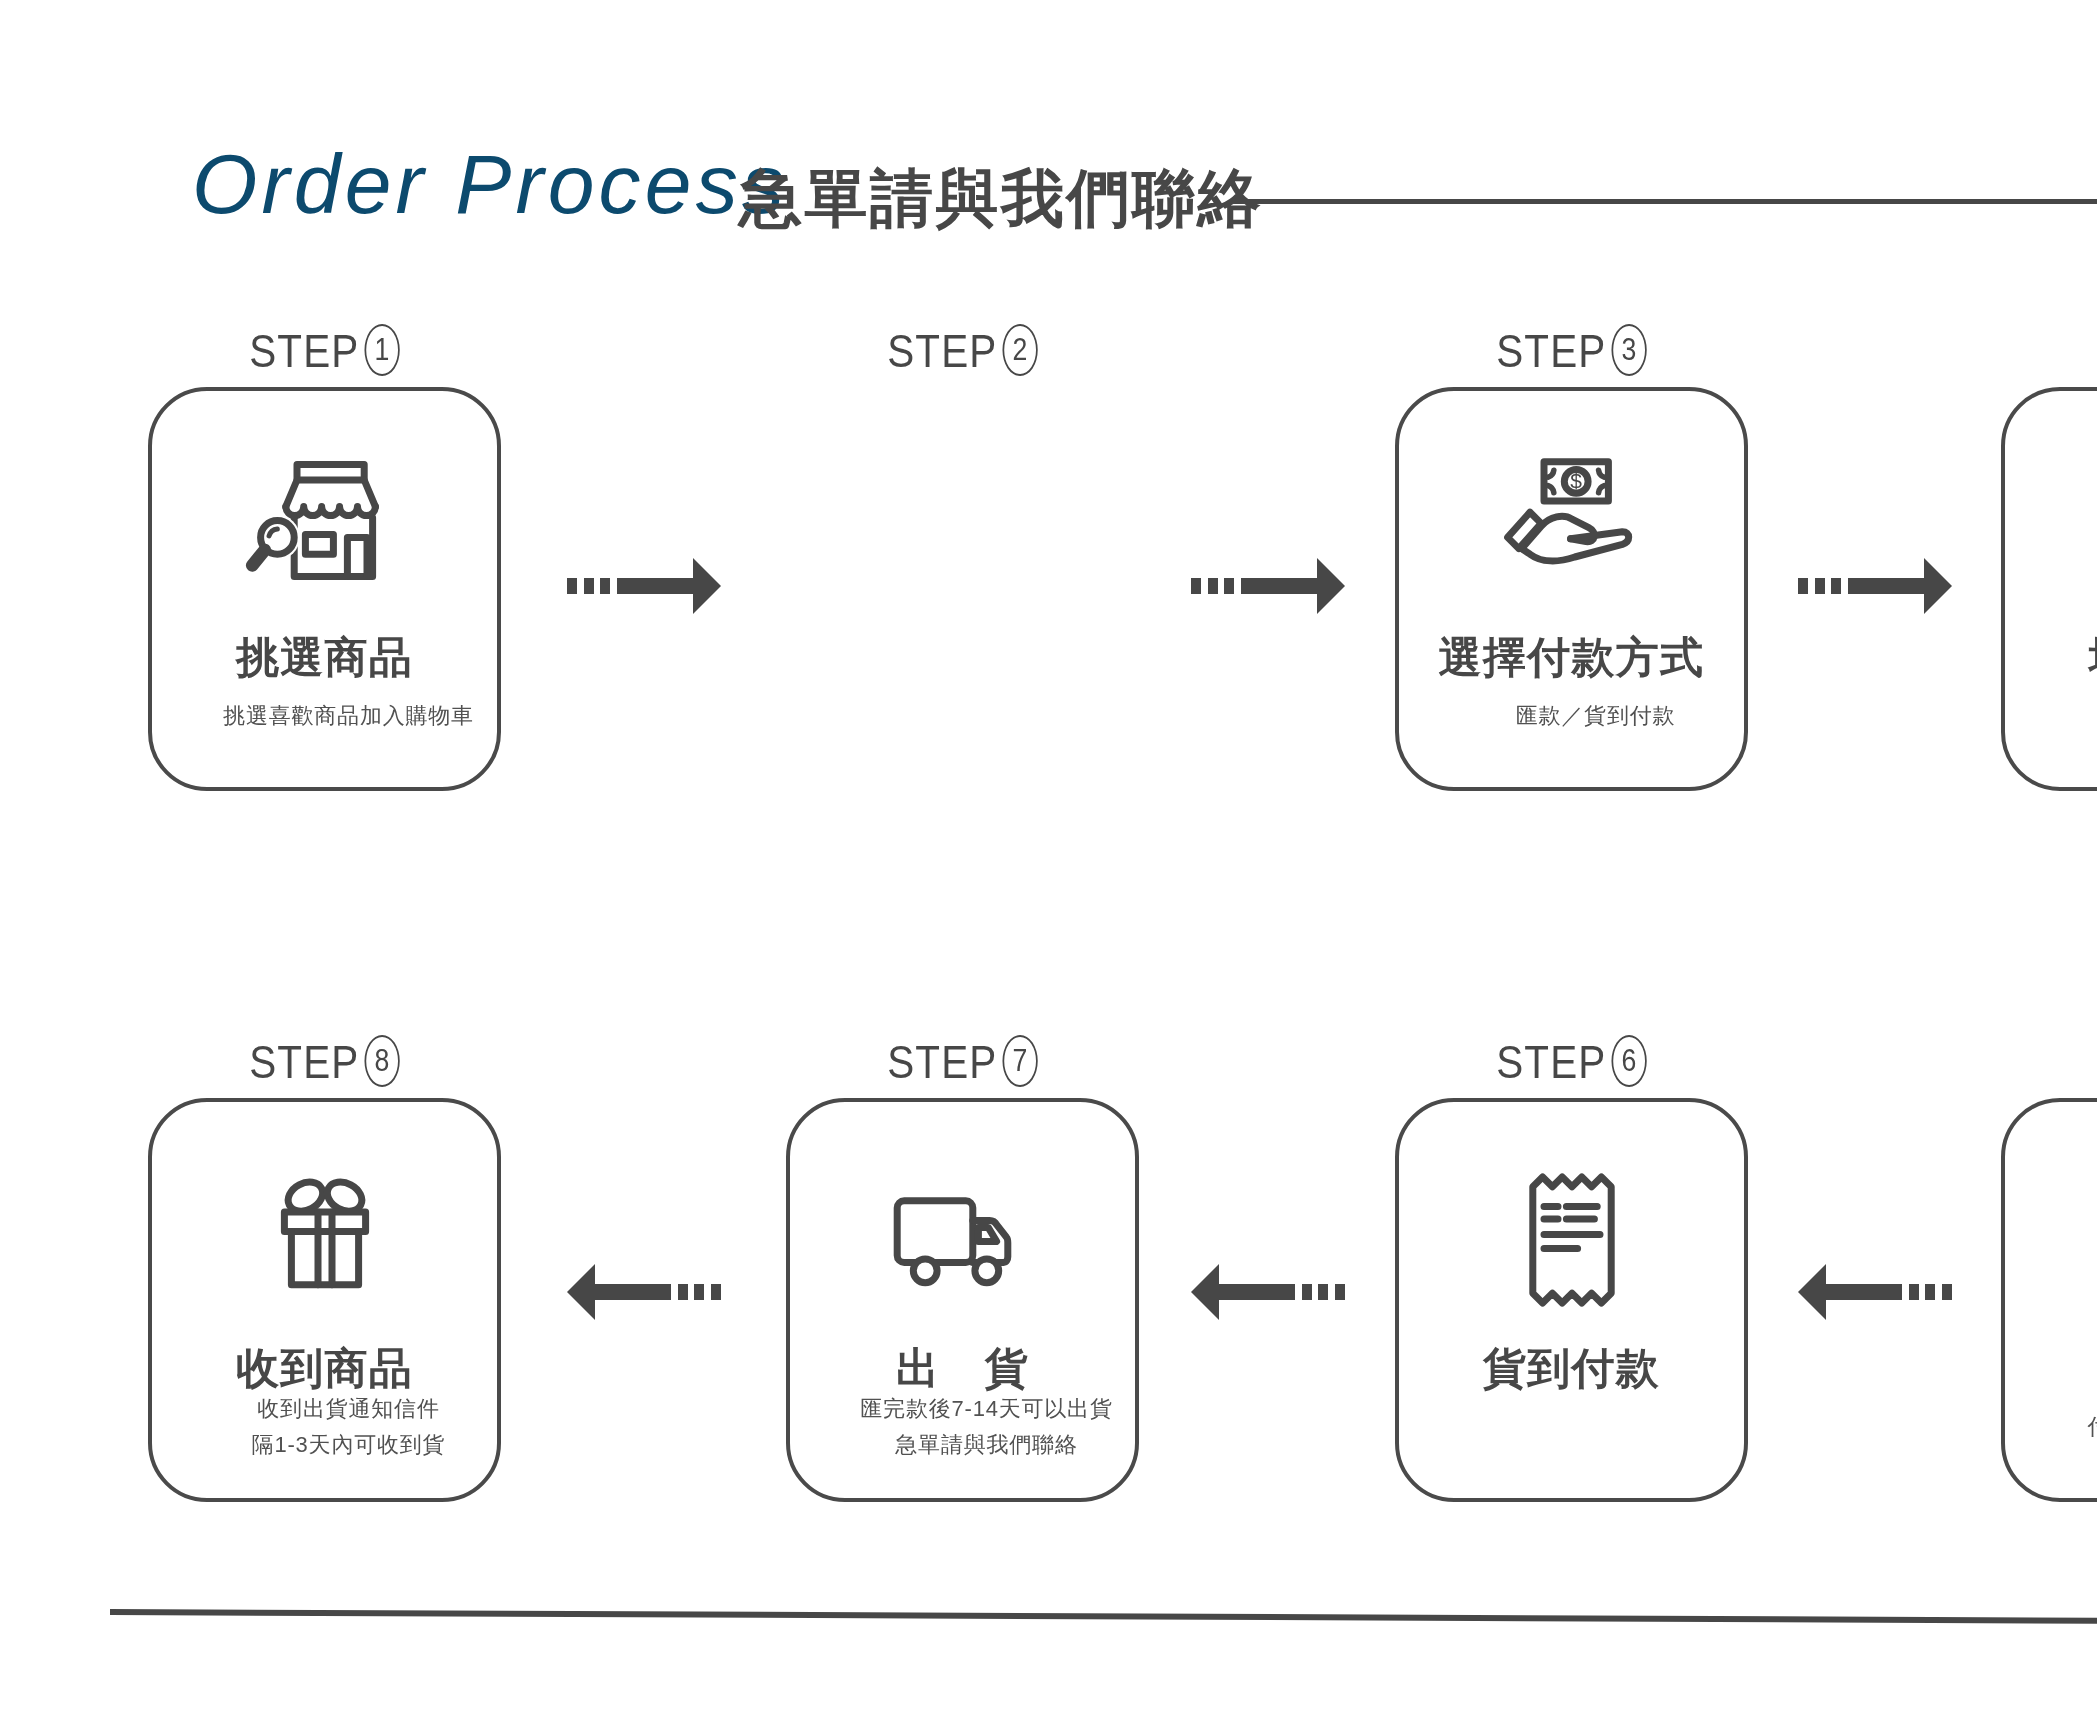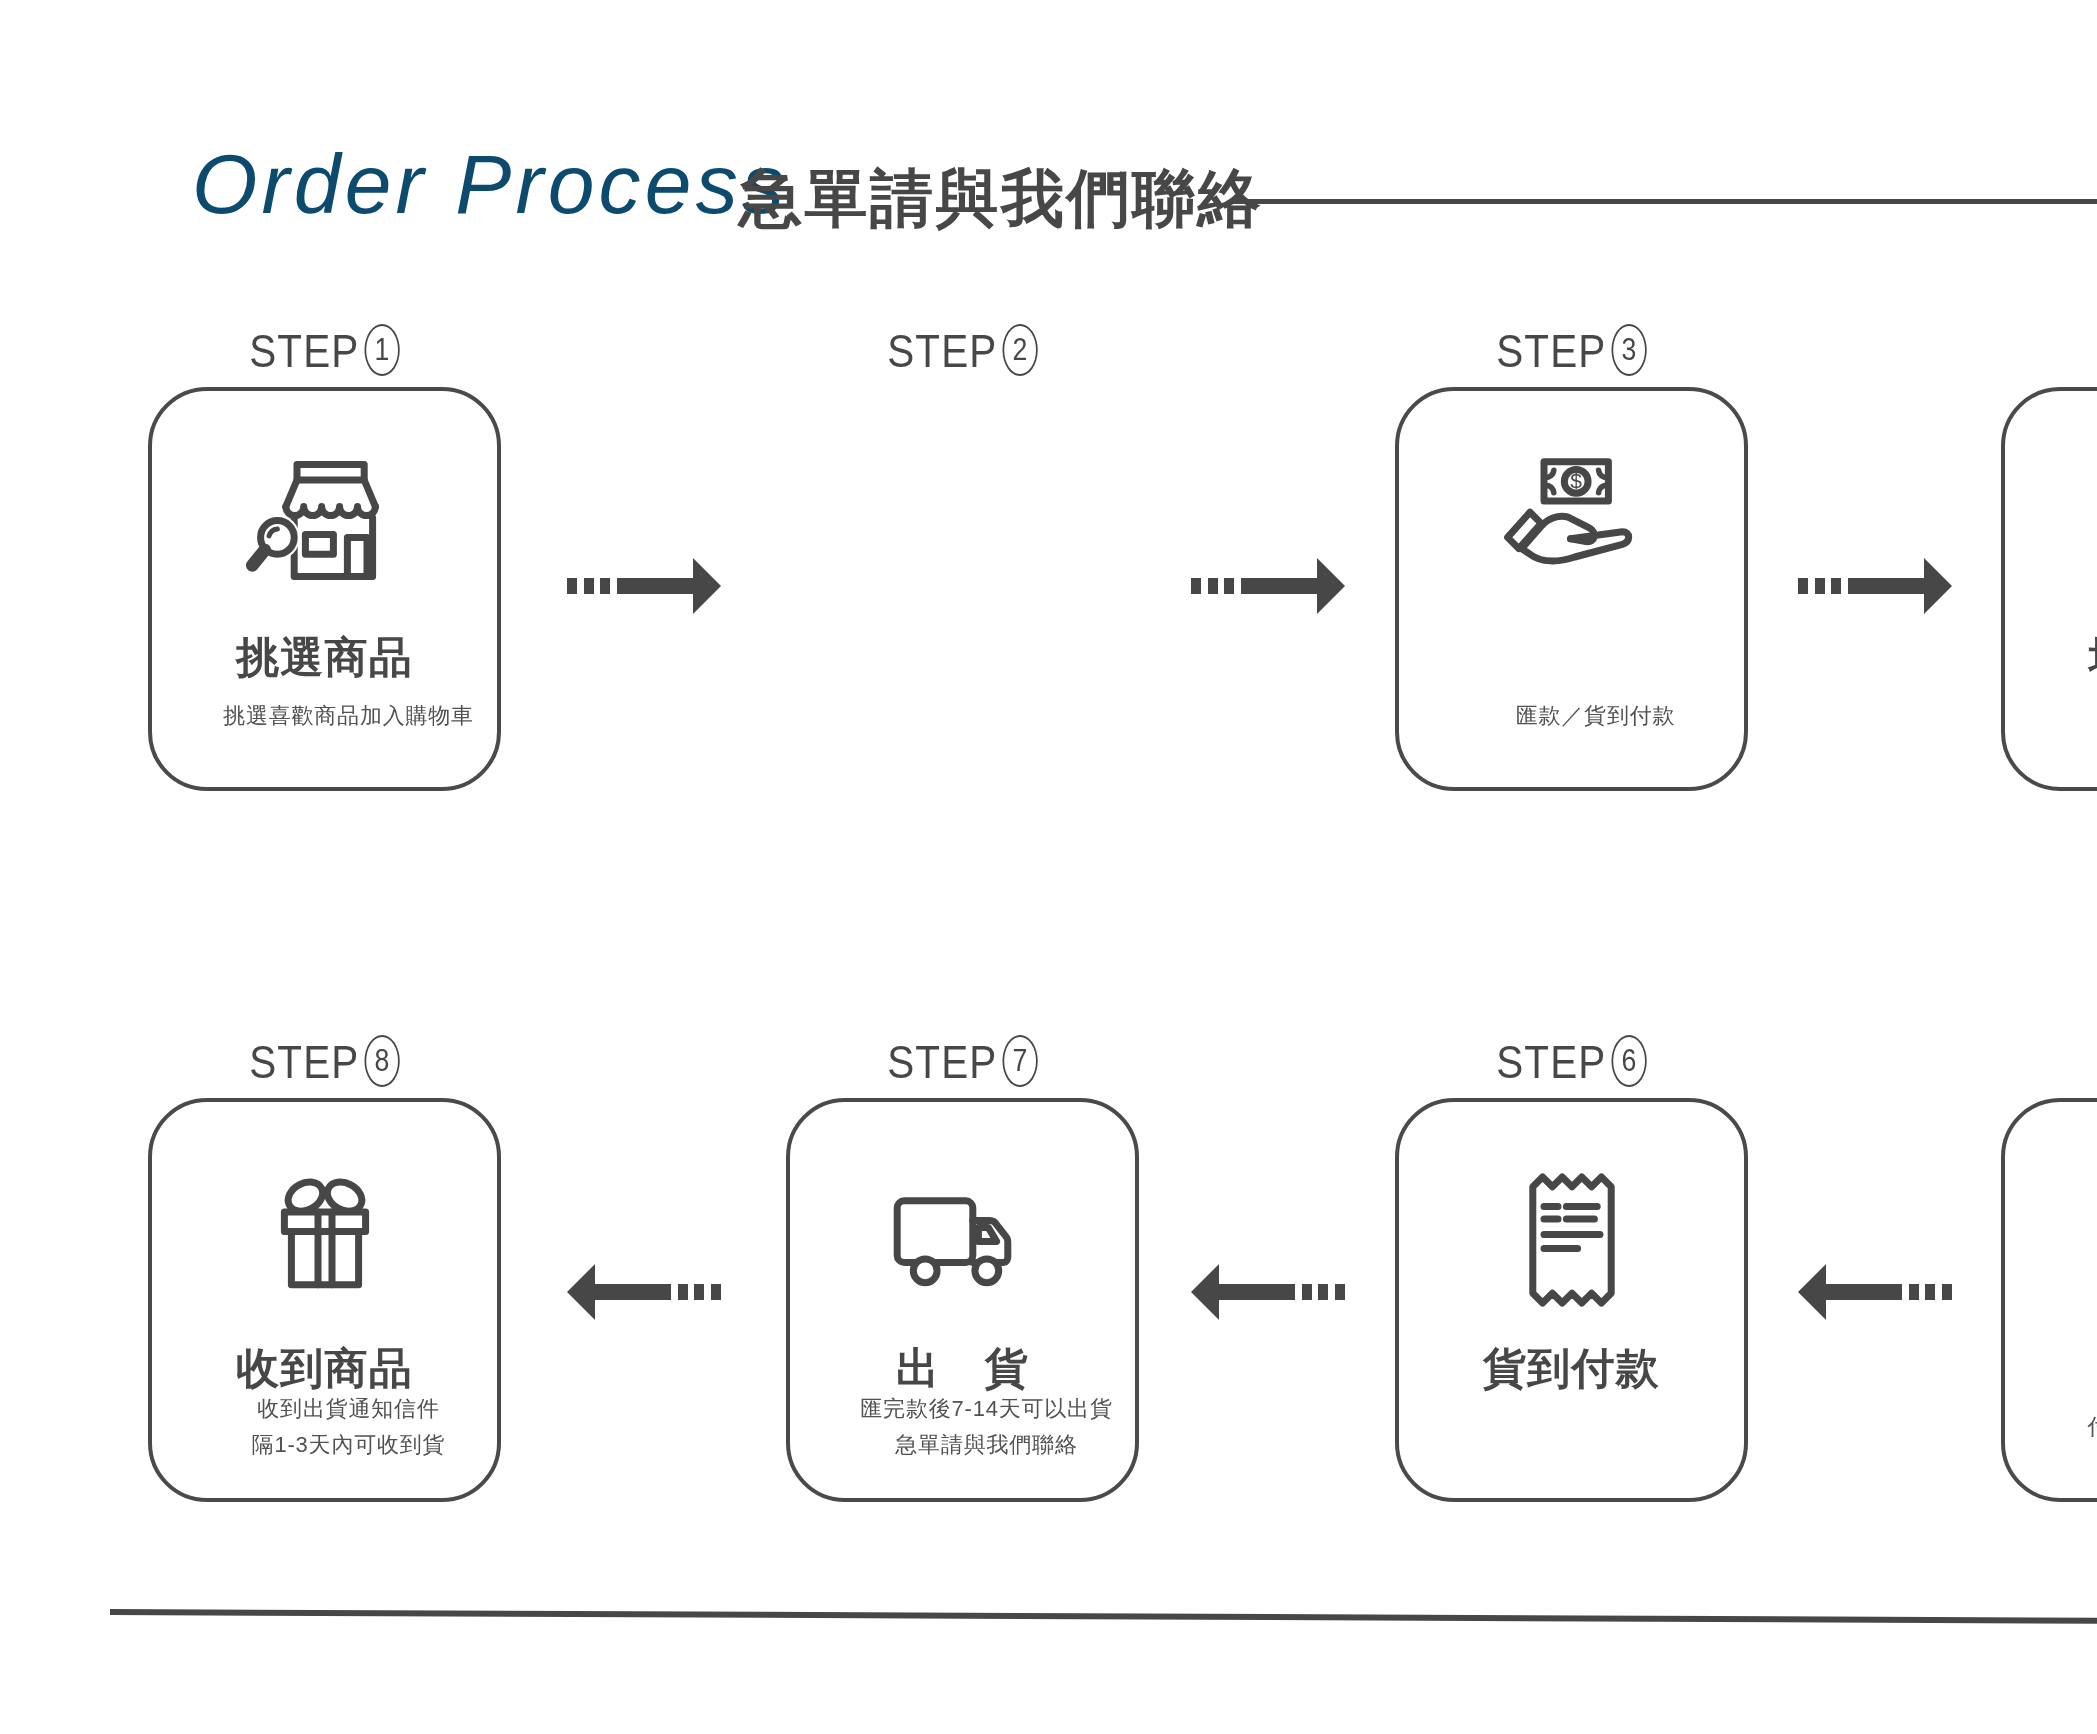--- a/index.html
+++ b/index.html
@@ -121,20 +121,21 @@
             <rect x="40" y="12" width="46" height="28"></rect>
             <circle cx="63" cy="26" r="8.5"></circle>
             <path d="M47 18 a6 6 0 0 1 -4 5 M79 18 a6 6 0 0 0 4 5 M47 34 a6 6 0 0 0 -4 -5 M79 34 a6 6 0 0 1 4 -5" stroke-width="4"></path>
             <text x="63" y="31" font-size="15" text-anchor="middle" fill="#474747" stroke="none">$</text>
             <path d="M24 74 L38 58 C44 51 54 49 60 53 L72 59 C78 62 77 70 70 69 L59 67"></path>
             <path d="M59 67 L96 62 C102 62 102 69 96 71 L62 80 C50 84 38 84 30 78 L24 74"></path>
             <path d="M14 66 L30 48 L38 56 L22 74 Z"></path>
           </g>
         </svg>
       </div>
+      <div class="step-title">選擇付款方式</div>
       <div class="step-desc">
         <span>匯款／貨到付款</span>
       </div>
     </div>
   </div>
 
   <div class="step-col c4 r1">
     <div class="step-label">
       
     </div>

